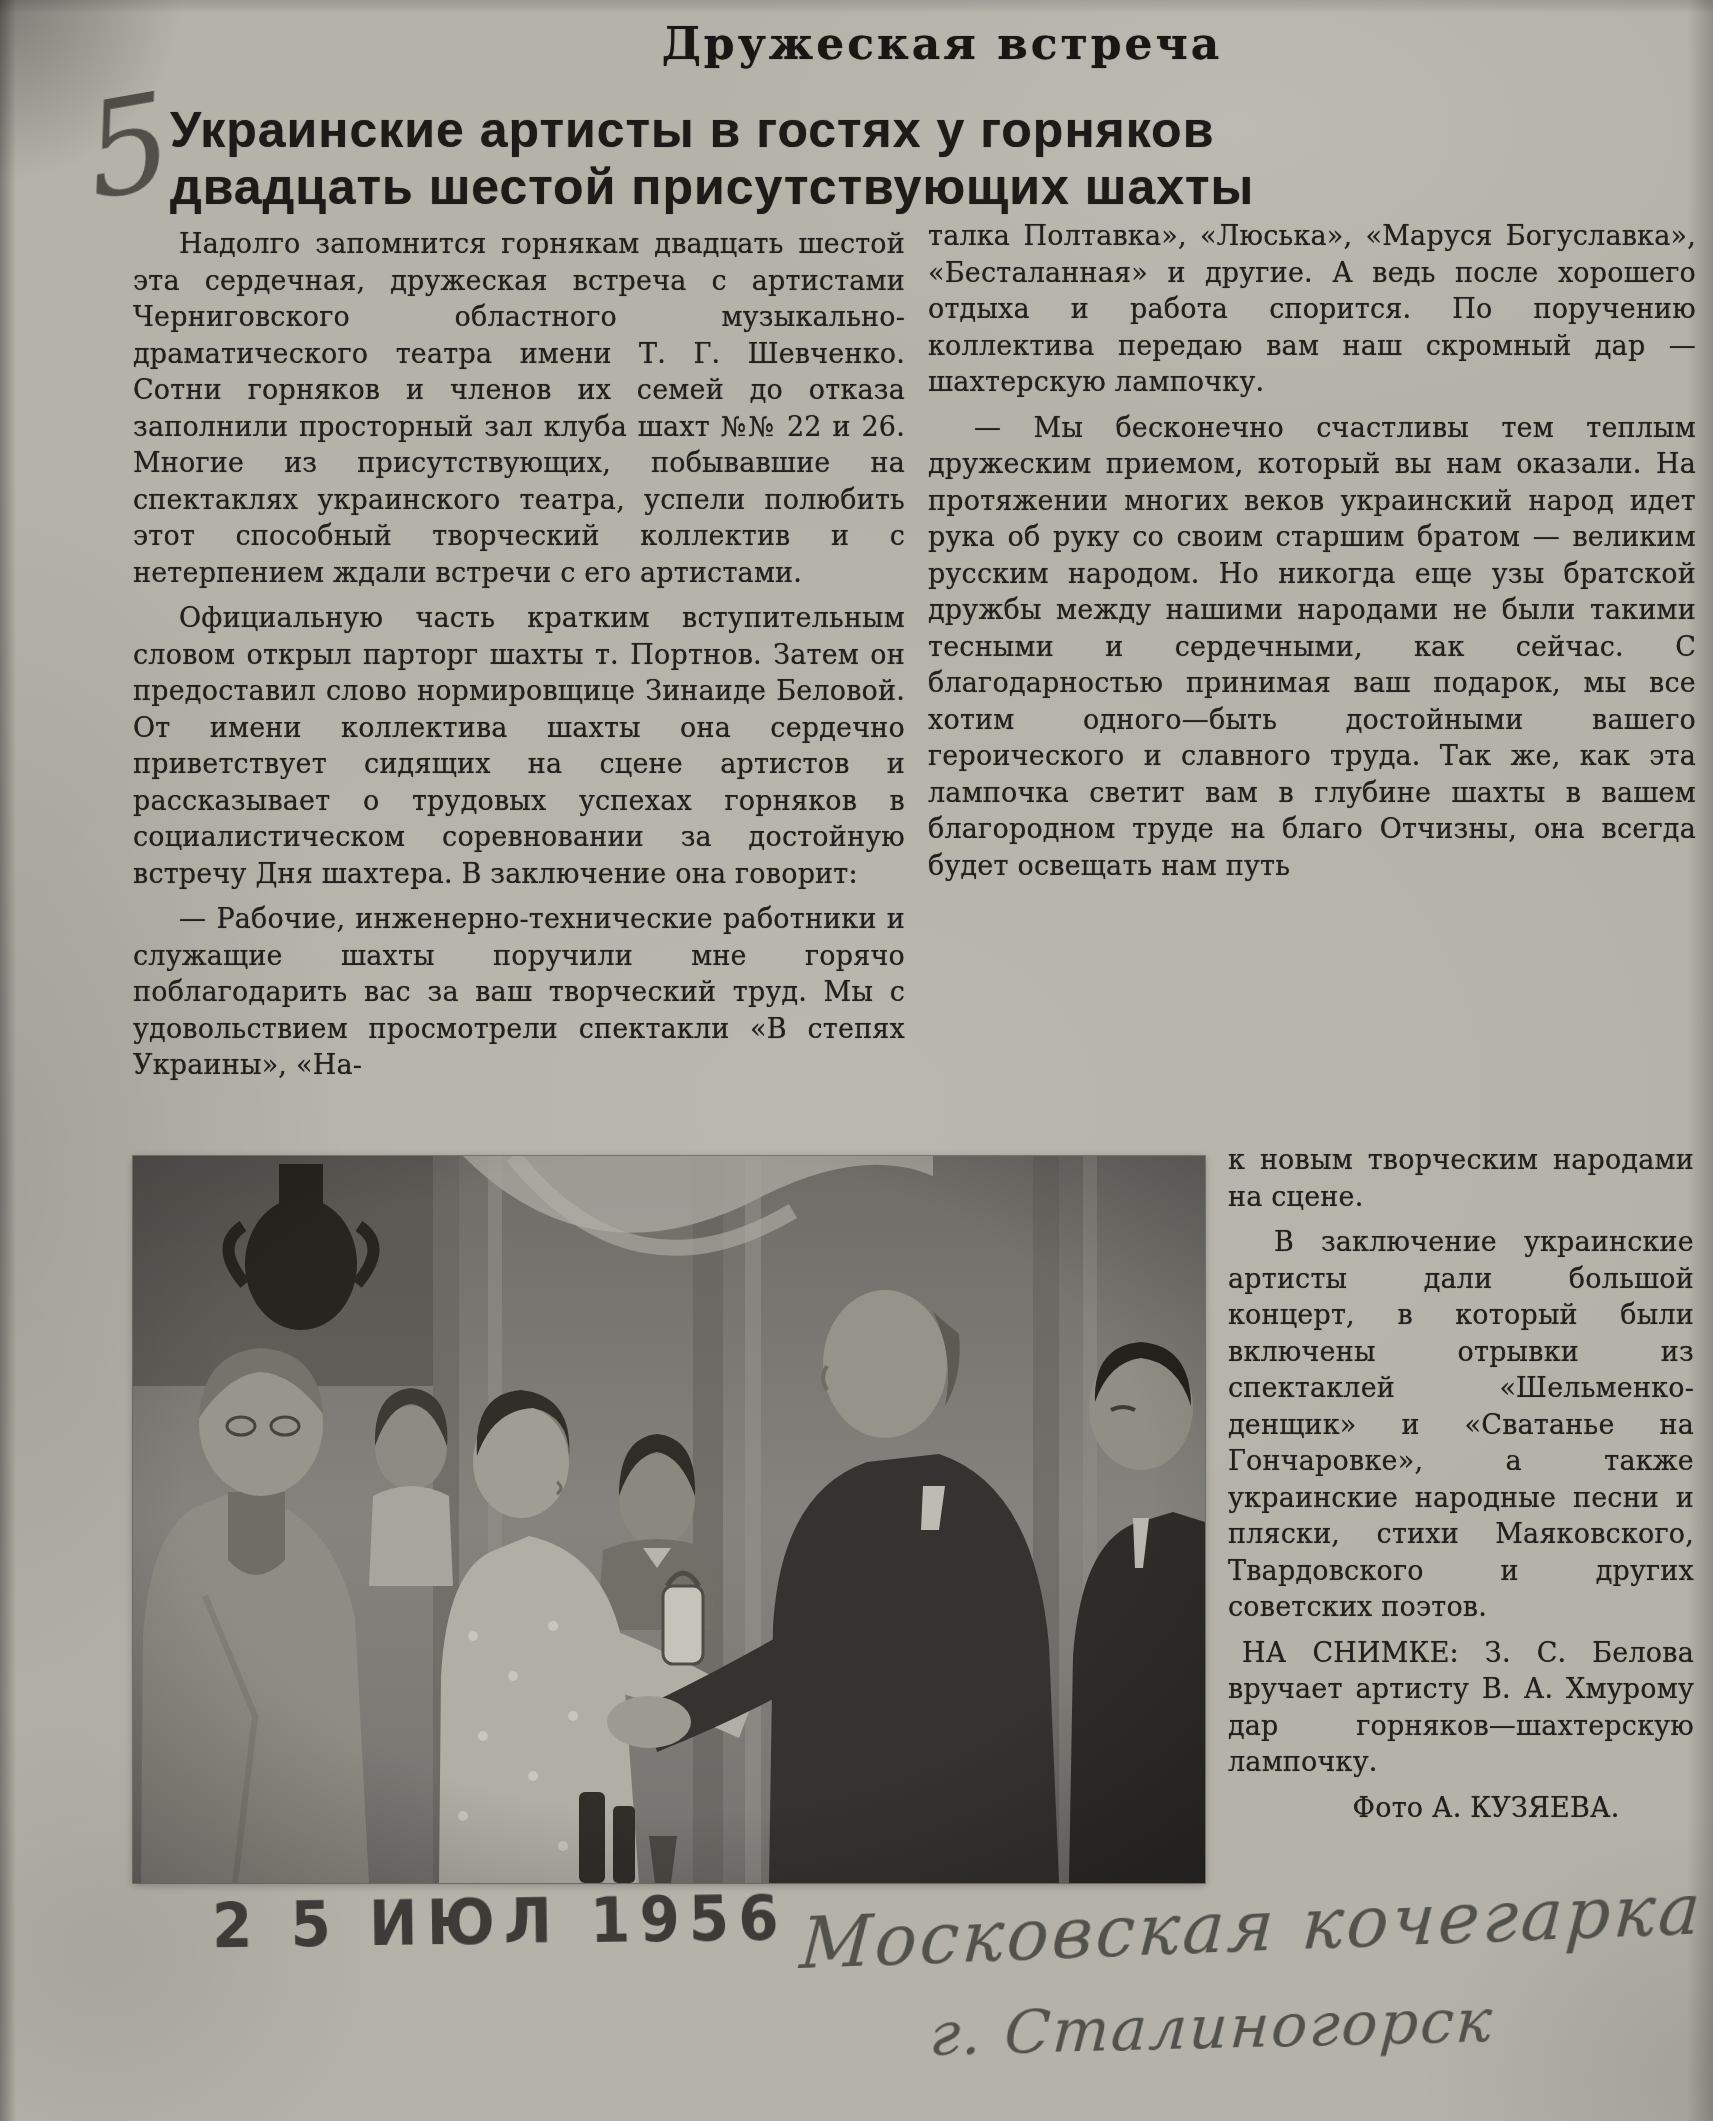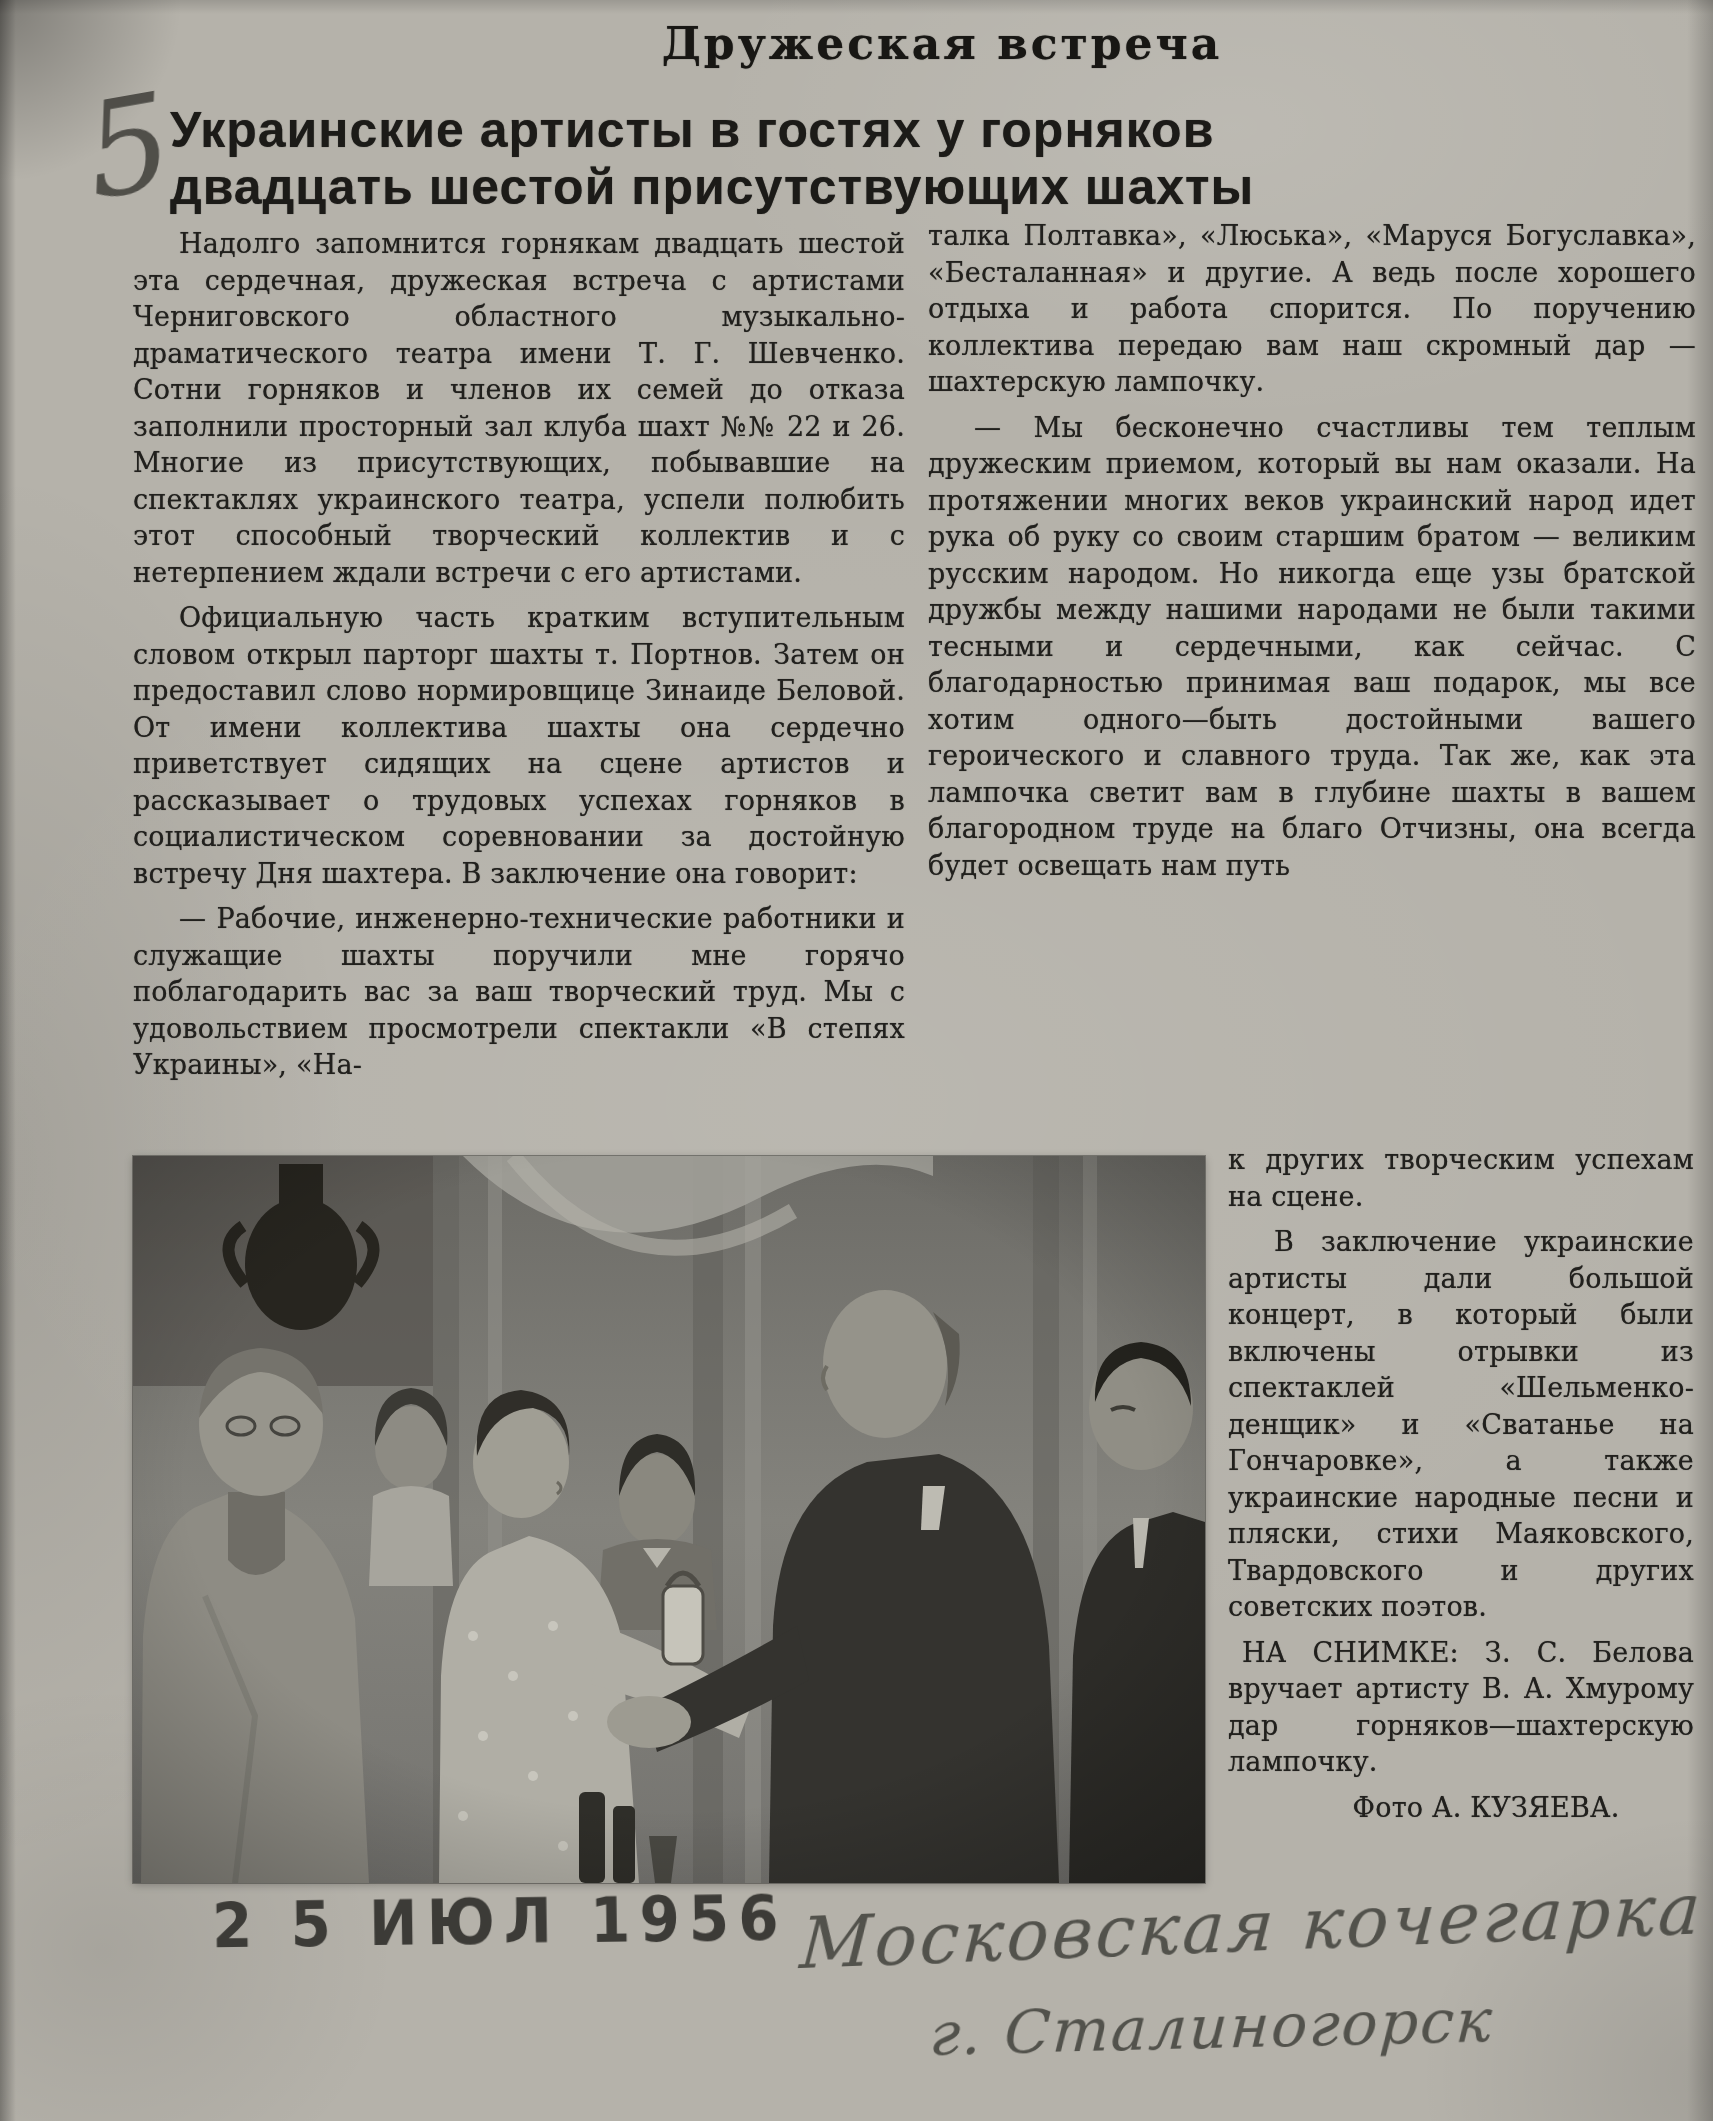--- a/index.html
+++ b/index.html
@@ -201,21 +201,21 @@
       <g fill="#2f2e29">
         <rect x="446" y="636" width="26" height="91" rx="6"></rect>
         <rect x="480" y="650" width="22" height="77" rx="5"></rect>
         <path d="M516,680 L544,680 L538,727 L522,727 Z" fill="#4a4943"></path>
       </g>
       <rect width="1072" height="727" fill="url(#phvig)"></rect>
     </svg>
   </figure>
 
   <div class="abs col col-narrow">
-    <p class="noind">к других творческим успехам на сцене.</p>
+    <p class="noind">к новым творческим народами на сцене.</p>
     <p class="indent">В заключение украинские артисты дали большой концерт, в который были включены отрывки из спектаклей «Шельменко-денщик» и «Сватанье на Гончаровке», а также украинские народные песни и пляски, стихи Маяковского, Твардовского и других советских поэтов.</p>
     <p class="small-indent">НА СНИМКЕ: З. С. Белова вручает артисту В. А. Хмурому дар горняков—шахтерскую лампочку.</p>
     <p class="noind credit">Фото А. КУЗЯЕВА.</p>
   </div>
 
   <div class="abs stamp">2 5 ИЮЛ 1956</div>
 
   <div class="abs hw hw1">Московская кочегарка</div>
   <div class="abs hw hw2">г. Сталиногорск</div>
 

